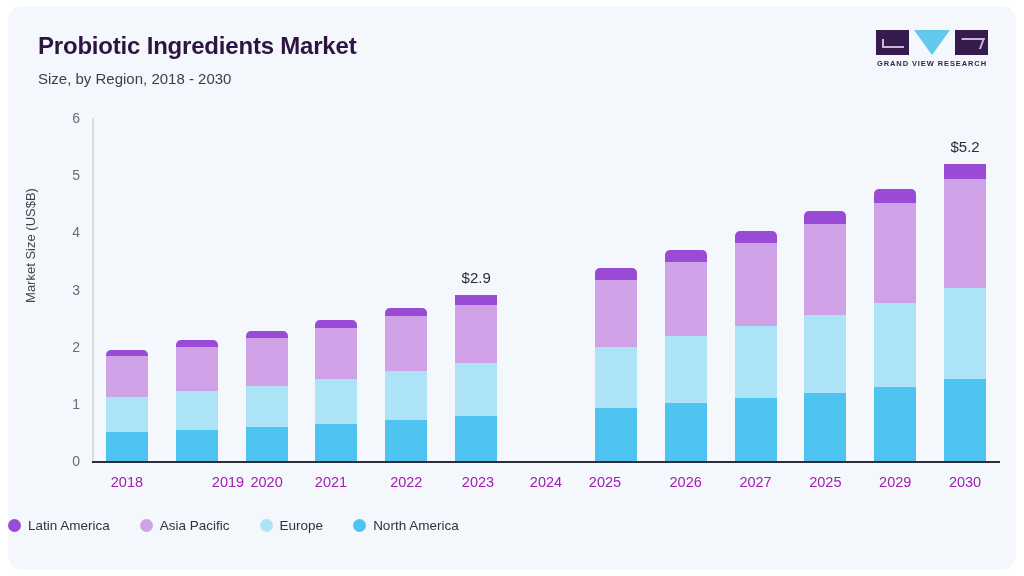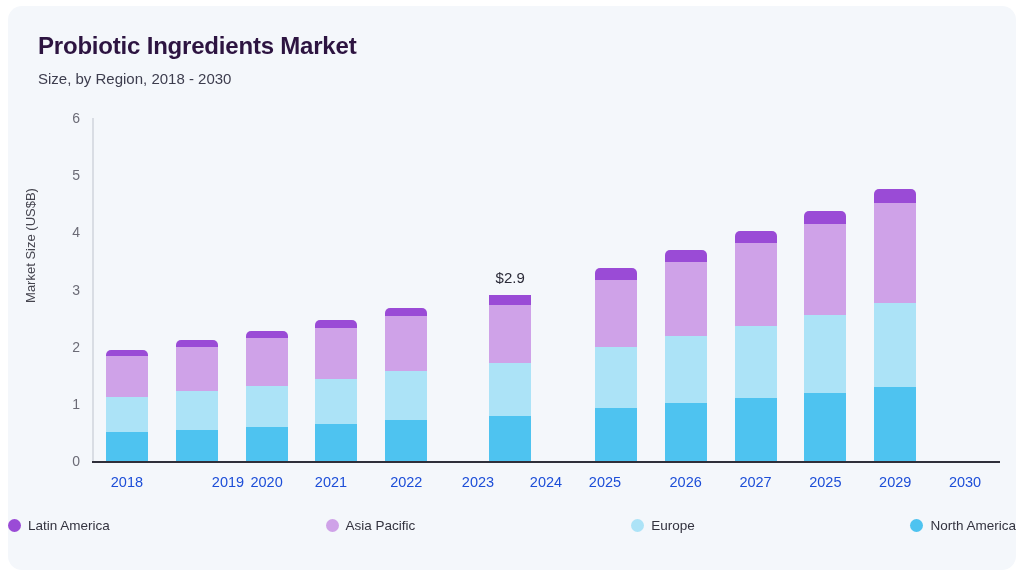--- a/index.html
+++ b/index.html
@@ -187,34 +187,34 @@
     transform: translateX(-50%);
     margin-bottom: 9px;
     font-size: 15px;
     color: #2b2b38;
     white-space: nowrap;
   }
   .x-tick {
     position: absolute;
     top: 468px;
     font-size: 14.5px;
-    color: #1d4ed8;
+    color: #a21caf;
     text-align: center;
     transform: translateX(-50%);
     white-space: nowrap;
   }
 
   
   .legend {
     position: absolute;
     left: 0;
     top: 512px;
     width: 1008px;
     display: flex;
-    justify-content: space-between;
+    justify-content: flex-start;
     align-items: center;
     gap: 30px;
   }
   .legend-item {
     display: flex;
     align-items: center;
     gap: 7px;
   }
   .legend-swatch {
     width: 13px;
@@ -230,20 +230,28 @@
 </style>
 </head>
 <body>
 
 <div id="root">
   <div class="panel">
 
     <div class="chart-title">Probiotic Ingredients Market</div>
     <div class="chart-subtitle">Size, by Region, 2018 - 2030</div>
 
+    <div class="logo">
+      <div class="logo-marks">
+        <div class="logo-sq left"></div>
+        <div class="logo-tri"></div>
+        <div class="logo-sq right"></div>
+      </div>
+      <div class="logo-text">GRAND VIEW RESEARCH</div>
+    </div>
 
     <div class="plot">
       <div class="y-axis-title">Market Size (US$B)</div>
       <div id="y-ticks">
           <div class="y-tick" style="top: 455px;">0</div>
           <div class="y-tick" style="top: 397.833px;">1</div>
           <div class="y-tick" style="top: 340.667px;">2</div>
           <div class="y-tick" style="top: 283.5px;">3</div>
           <div class="y-tick" style="top: 226.333px;">4</div>
           <div class="y-tick" style="top: 169.167px;">5</div>
@@ -275,21 +283,21 @@
             <div class="seg" style="height: 45.1617px; background: rgb(172, 227, 247);"></div>
             <div class="seg" style="height: 50.8783px; background: rgb(207, 162, 232);"></div>
             <div class="seg" style="height: 8.00333px; background: rgb(154, 75, 214);"></div>
           </div>
           <div class="bar-group" style="left: 293.308px; width: 42px;">
             <div class="seg" style="height: 40.5883px; background: rgb(78, 195, 240);"></div>
             <div class="seg" style="height: 49.1633px; background: rgb(172, 227, 247);"></div>
             <div class="seg" style="height: 54.88px; background: rgb(207, 162, 232);"></div>
             <div class="seg" style="height: 8.575px; background: rgb(154, 75, 214);"></div>
           </div>
-          <div class="bar-group" style="left: 363.154px; width: 42px; margin-left: 34px;">
+          <div class="bar-group" style="left: 363.154px; width: 42px;">
             <div class="seg" style="height: 44.59px; background: rgb(78, 195, 240);"></div>
             <div class="seg" style="height: 53.7367px; background: rgb(172, 227, 247);"></div>
             <div class="seg" style="height: 57.7383px; background: rgb(207, 162, 232);"></div>
             <div class="seg" style="height: 9.71833px; background: rgb(154, 75, 214);"></div>
             <div class="bar-label">$2.9</div>
           </div>
           <div class="bar-group" style="left: 502.846px; width: 42px;">
             <div class="seg" style="height: 52.5933px; background: rgb(78, 195, 240);"></div>
             <div class="seg" style="height: 61.74px; background: rgb(172, 227, 247);"></div>
             <div class="seg" style="height: 66.885px; background: rgb(207, 162, 232);"></div>
@@ -311,20 +319,27 @@
             <div class="seg" style="height: 68.0283px; background: rgb(78, 195, 240);"></div>
             <div class="seg" style="height: 78.3183px; background: rgb(172, 227, 247);"></div>
             <div class="seg" style="height: 90.895px; background: rgb(207, 162, 232);"></div>
             <div class="seg" style="height: 12.5767px; background: rgb(154, 75, 214);"></div>
           </div>
           <div class="bar-group" style="left: 782.231px; width: 42px;">
             <div class="seg" style="height: 73.745px; background: rgb(78, 195, 240);"></div>
             <div class="seg" style="height: 84.6067px; background: rgb(172, 227, 247);"></div>
             <div class="seg" style="height: 100.042px; background: rgb(207, 162, 232);"></div>
             <div class="seg" style="height: 13.72px; background: rgb(154, 75, 214);"></div>
+          </div>
+          <div class="bar-group" style="left: 852.077px; width: 42px;">
+            <div class="seg" style="height: 81.7483px; background: rgb(78, 195, 240);"></div>
+            <div class="seg" style="height: 90.895px; background: rgb(172, 227, 247);"></div>
+            <div class="seg" style="height: 109.76px; background: rgb(207, 162, 232);"></div>
+            <div class="seg" style="height: 14.8633px; background: rgb(154, 75, 214);"></div>
+            <div class="bar-label">$5.2</div>
           </div>
         </div>
       <div id="x-ticks">
           <div class="x-tick" style="left: 118.923px;">2018</div>
           <div class="x-tick" style="left: 185px; margin-left: 35px;">2019</div>
           <div class="x-tick" style="left: 258.615px;">2020</div>
           <div class="x-tick" style="left: 323px;">2021</div>
           <div class="x-tick" style="left: 398.308px;">2022</div>
           <div class="x-tick" style="left: 470px;">2023</div>
           <div class="x-tick" style="left: 538px;">2024</div>

